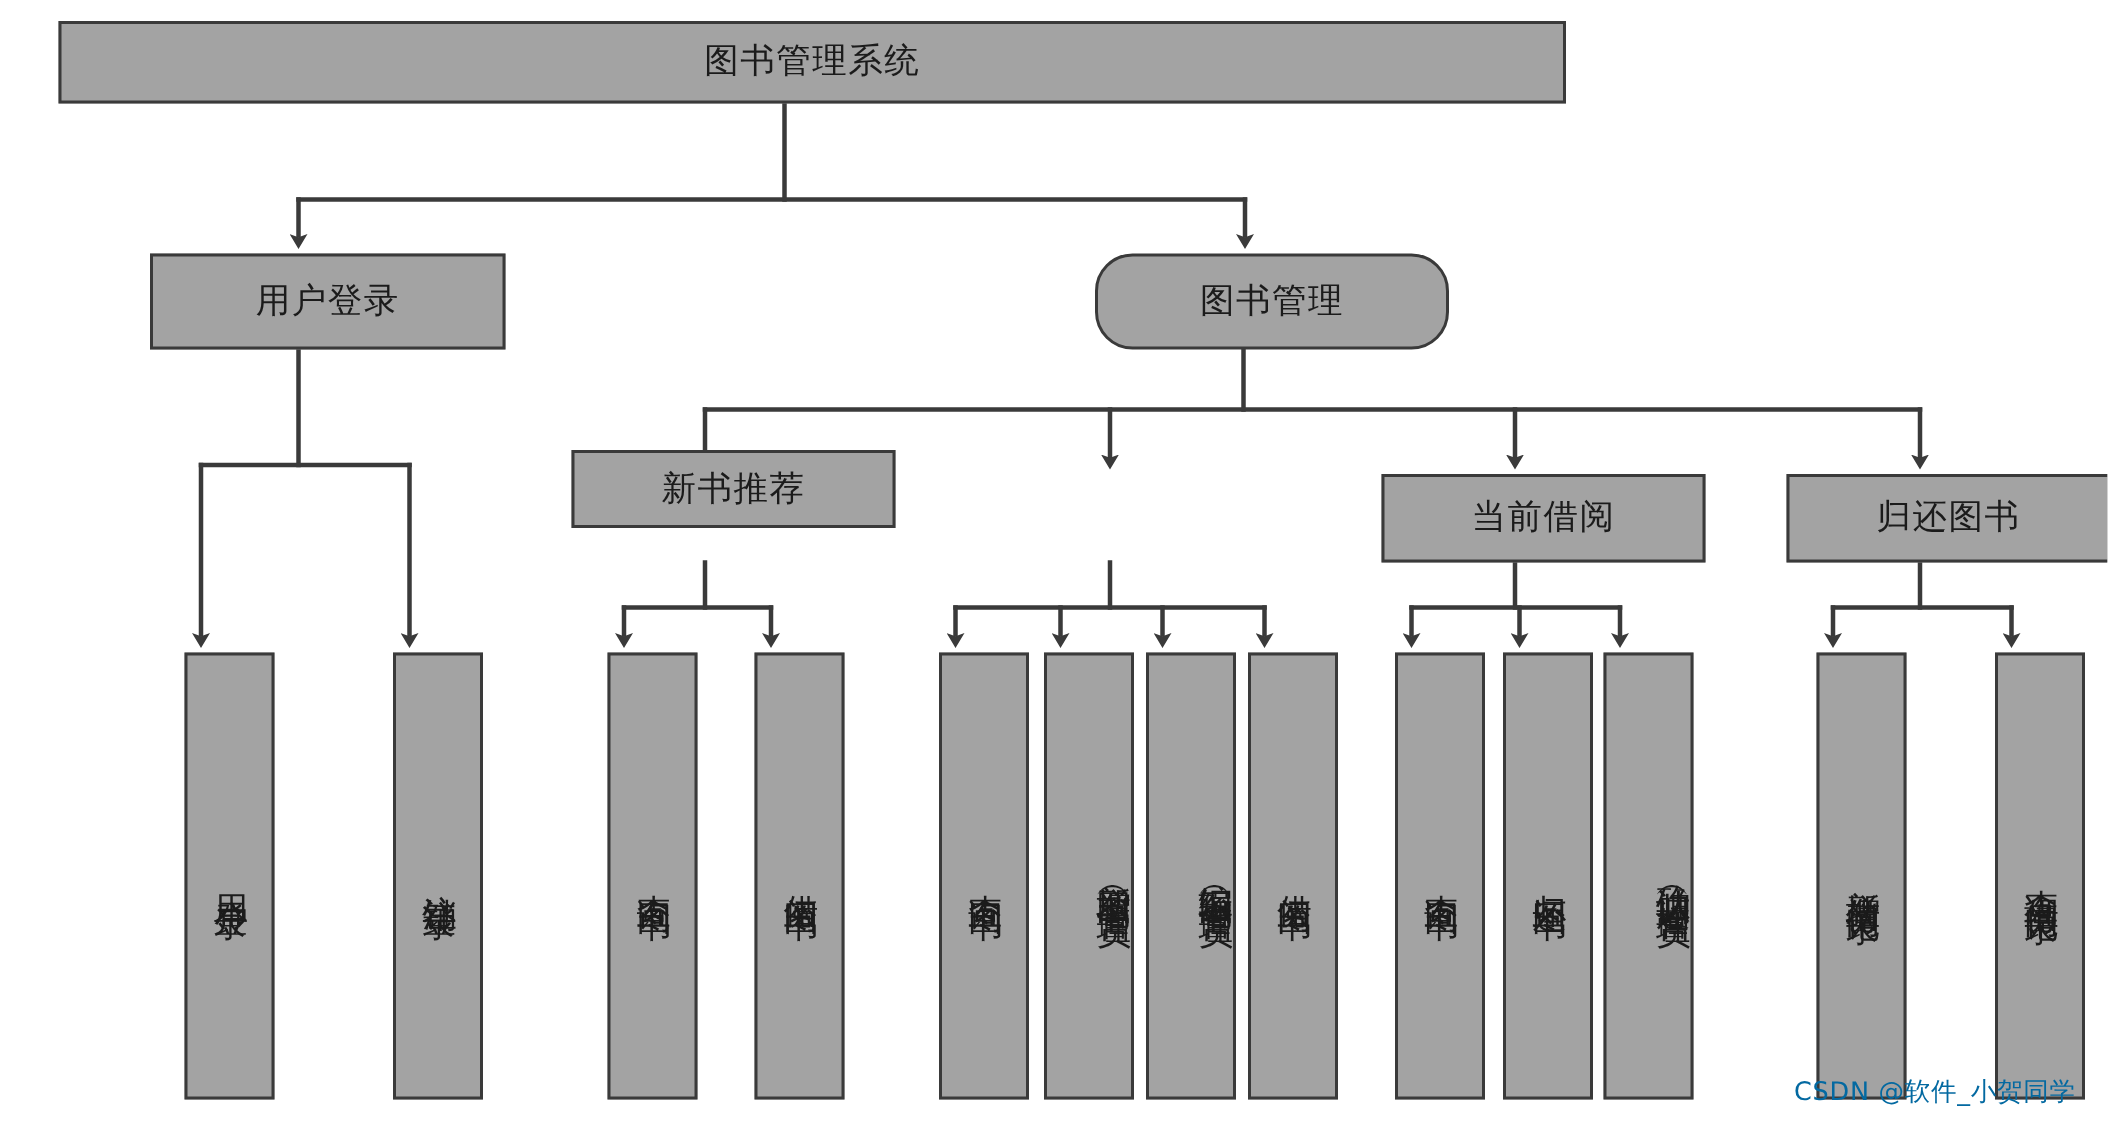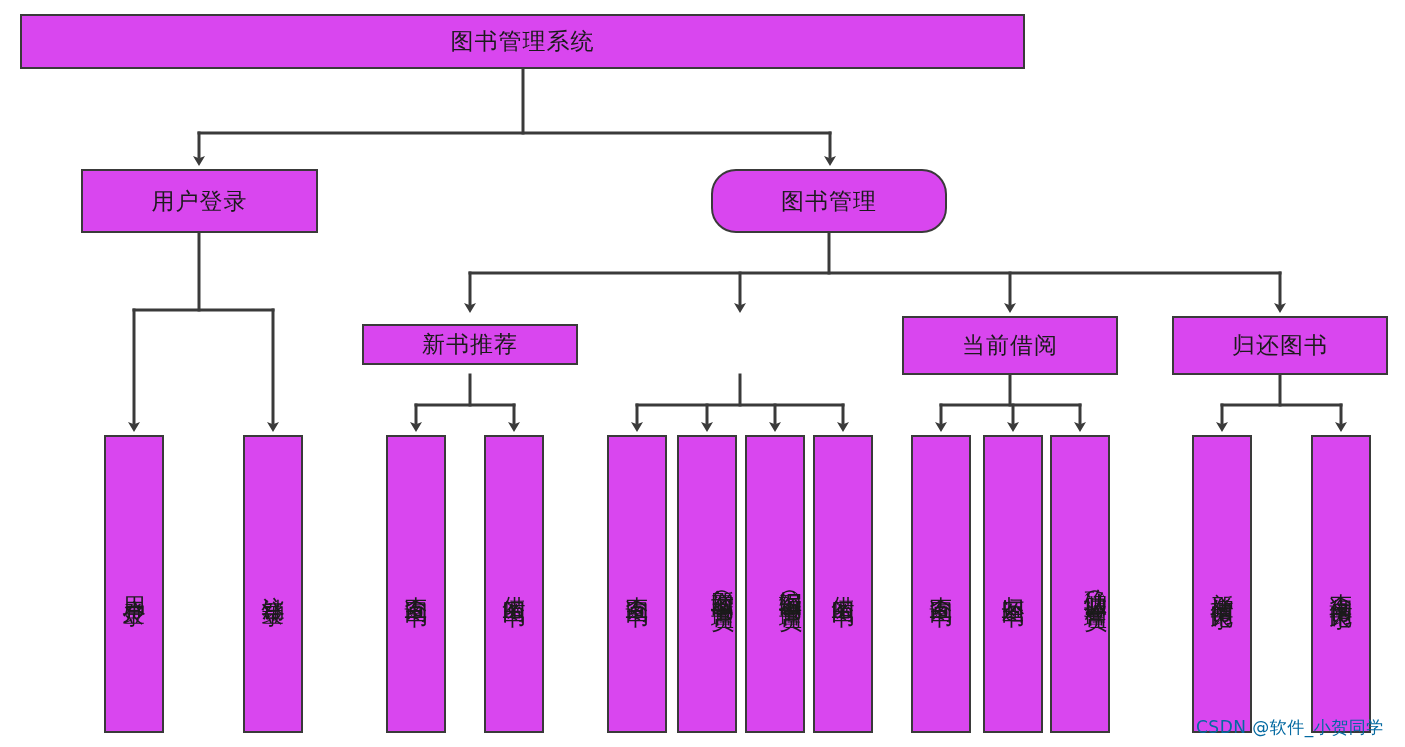--- a/index.html
+++ b/index.html
@@ -21,26 +21,27 @@
     position: absolute;
     left: 0;
     top: 0;
     width: 1405px;
     height: 747px;
   }
   .node {
     position: absolute;
     box-sizing: border-box;
     border: 2px solid #3a3a3a;
-    background: #d946ef;
+    background: #a3a3a3;
     display: flex;
     align-items: center;
     justify-content: center;
     color: #1b1b1b;
     z-index: 2;
+    margin-left: 19px;
   }
   .node.h {
     font-size: 23px;
     letter-spacing: 1px;
   }
   .node.v {
     writing-mode: vertical-rl;
     text-orientation: upright;
     font-size: 23px;
     letter-spacing: 3px;
@@ -126,21 +127,21 @@
     <span class="lbl">图书管理系统</span>
   </div>
 
   <div class="node h" style="left:81px; top:169px; width:237px; height:64px;">
     <span class="lbl">用户登录</span>
   </div>
   <div class="node h" style="left:711px; top:169px; width:236px; height:64px;border-radius:25px;">
     <span class="lbl">图书管理</span>
   </div>
 
-  <div class="node h" style="left:362px; top:324px; width:216px; height:41px;justify-content:center;">
+  <div class="node h" style="left:362px; top:300px; width:216px; height:52px;justify-content:center;">
     <span class="lbl">新书推荐</span>
   </div>
   <div class="node h" style="left:902px; top:316px; width:216px; height:59px;">
     <span class="lbl">当前借阅</span>
   </div>
   <div class="node h" style="left:1172px; top:316px; width:216px; height:59px;">
     <span class="lbl">归还图书</span>
   </div>
 
   <div class="node v centered" style="left:104px; top:435px; width:60px; height:298px;">

